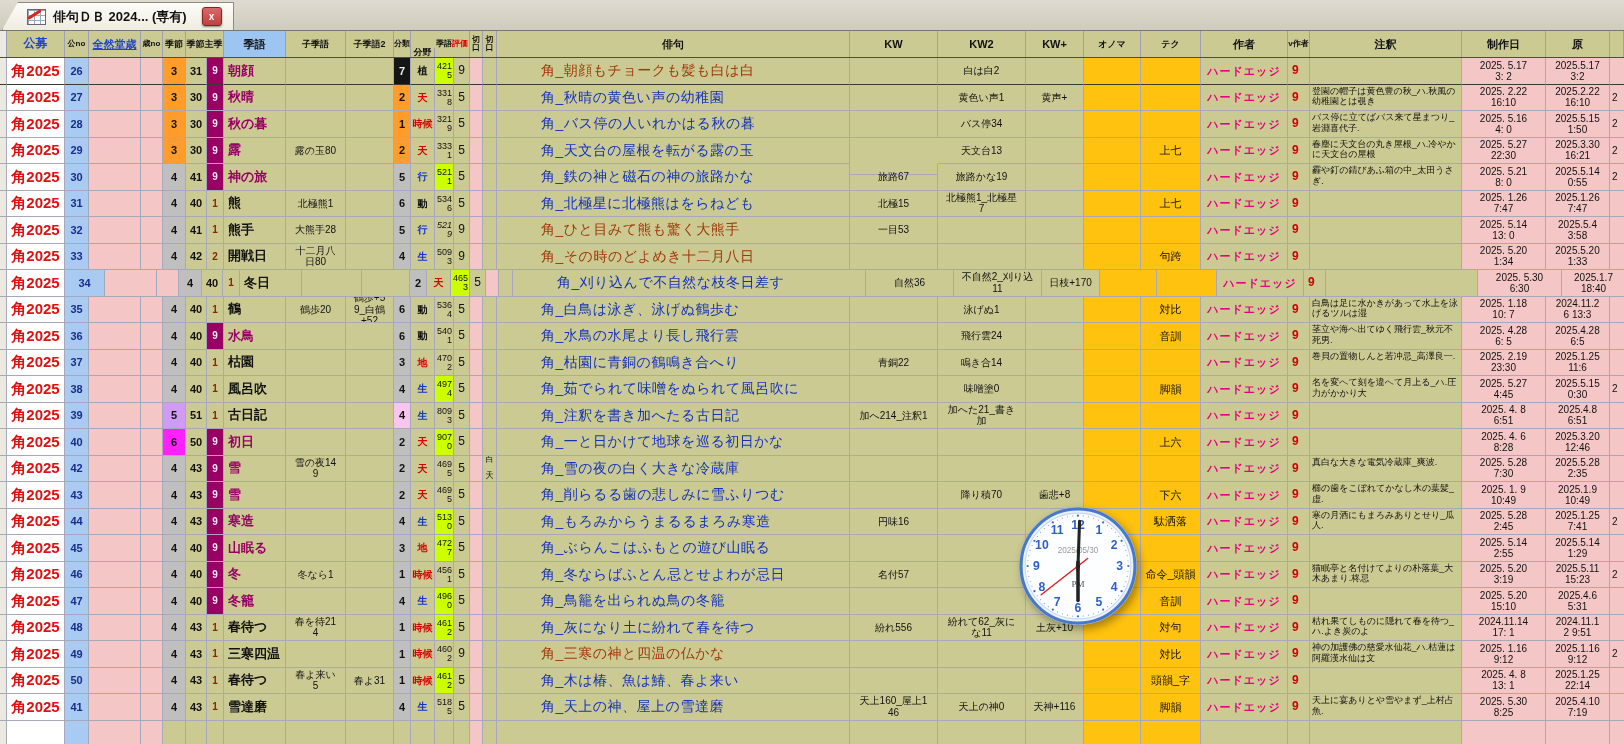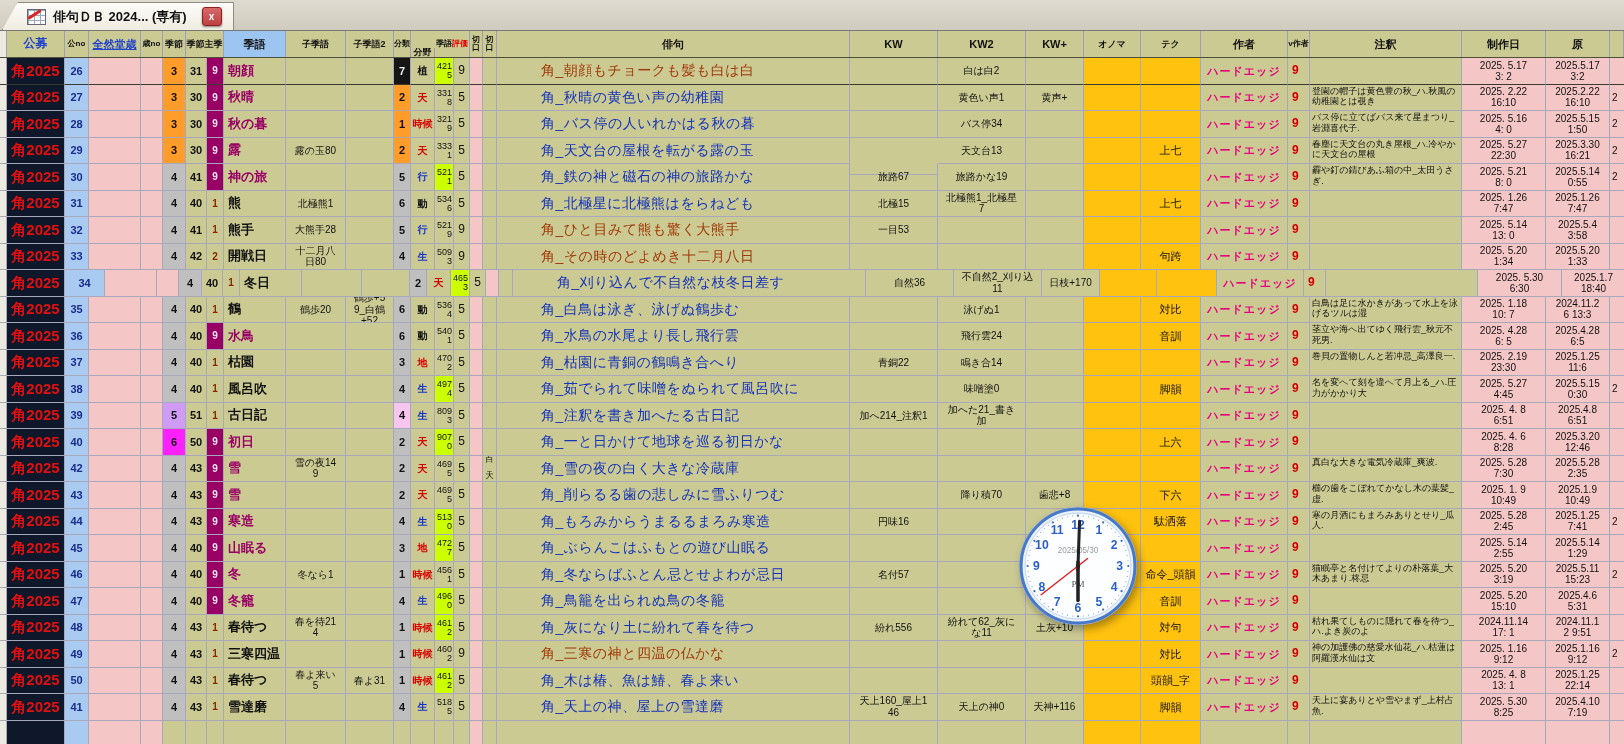--- a/index.html
+++ b/index.html
@@ -26,21 +26,21 @@
   .hc-zen{color:#2244CC;text-decoration:underline}
   .hc-tiny{font-size:8px}
   .hc-sm{font-size:9px}
   .hc-kigo{background:#9CC5F2}
   .hc-wrap{word-break:break-all}
   .hc-red{color:#E00000}
   .row{display:flex;height:26.5px;flex:none}
   .cell{box-sizing:border-box;border-right:1px solid #A8A8BC;border-bottom:1px solid #A8A8BC;overflow:hidden;
        font-size:10px;display:flex;align-items:center;justify-content:center;text-align:center;line-height:1.1;color:#111;flex:none}
   .rsel .cell{border-bottom-color:#3A3A30}
-  .bg-wh{background:#0f172a}.bg-bl{background:#A9CBF2}.bg-pk{background:#F5C6C6}
+  .bg-wh{background:#ffffff}.bg-bl{background:#A9CBF2}.bg-pk{background:#F5C6C6}
   .bg-o{background:#FF9C2A}.bg-gy{background:#BFBFBF}.bg-v{background:#CF9BF4}.bg-mg{background:#FF20FF}
   .bg-bk{background:#151515;color:#EEE}.bg-pkv{background:#F6C6EE}.bg-gr{background:#CCFF00}.bg-gold{background:#FFC20E}
   .gutter{background:#ECEAE0}
   .kobo-t{color:#E01010;font-weight:bold;font-size:15px}
   .kno-t{color:#1A2C8C;font-weight:bold;font-size:11px}
   .num-t{font-size:11px;font-weight:bold}
   .shuki9{background:#990063;color:#F2E6F0;font-weight:bold}
   .shuki12{color:#8B2500;font-weight:bold}
   .kigo-t{font-size:13px;font-weight:bold;justify-content:flex-start;text-align:left;padding-left:4px;word-break:break-all}
   .kigo-m{color:#990066}
@@ -310,21 +310,21 @@
         <div class="cell bg-pk" style="width: 52px;"></div>
         <div class="cell bg-pk" style="width: 22px;"></div>
         <div class="cell bg-gy num-t" style="width: 23px;">4</div>
         <div class="cell num-t" style="width: 21px;">41</div>
         <div class="cell shuki12" style="width: 17px;">1</div>
         <div class="cell kigo-t " style="width: 62px;">熊手</div>
         <div class="cell kwc" style="width: 60px;">大熊手28</div>
         <div class="cell kwc" style="width: 48px;"></div>
         <div class="cell bg-gy num-t" style="width: 17px;">5</div>
         <div class="cell tb" style="width: 24px;">行</div>
-        <div class="cell score" style="width: 19px;">5219</div>
+        <div class="cell score" style="width: 19px; font-style: italic;">5219</div>
         <div class="cell hyo" style="width: 16px;">9</div>
         <div class="cell bg-pk" style="width: 13px;"></div>
         <div class="cell kiri2t" style="width: 14px;"></div>
         <div class="cell haiku h-m" style="width: 353px;">角_ひと目みて熊も驚く大熊手</div>
         <div class="cell kwc" style="width: 88px;">一目53</div>
         <div class="cell kwc" style="width: 88px;"></div>
         <div class="cell kwc" style="width: 58px;"></div>
         <div class="cell bg-gold" style="width: 57px;"></div>
         <div class="cell bg-gold tek" style="width: 60px;"></div>
         <div class="cell auth" style="width: 87px;">ハードエッジ</div>

